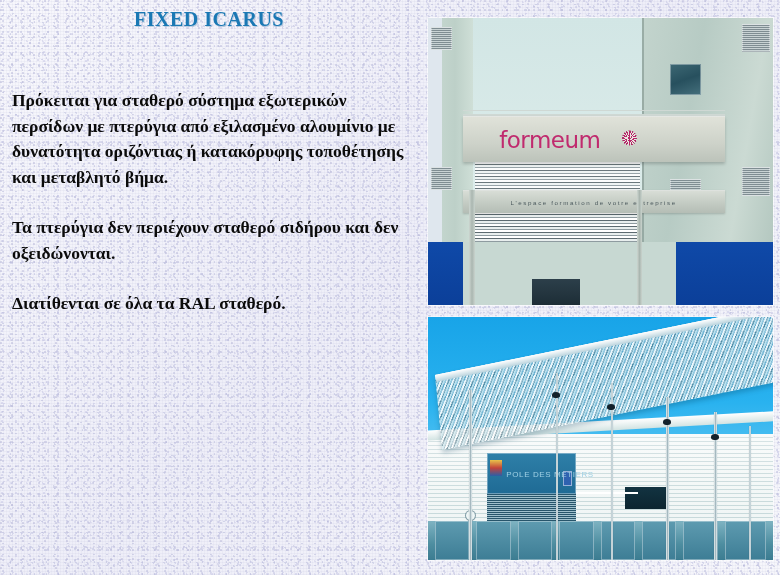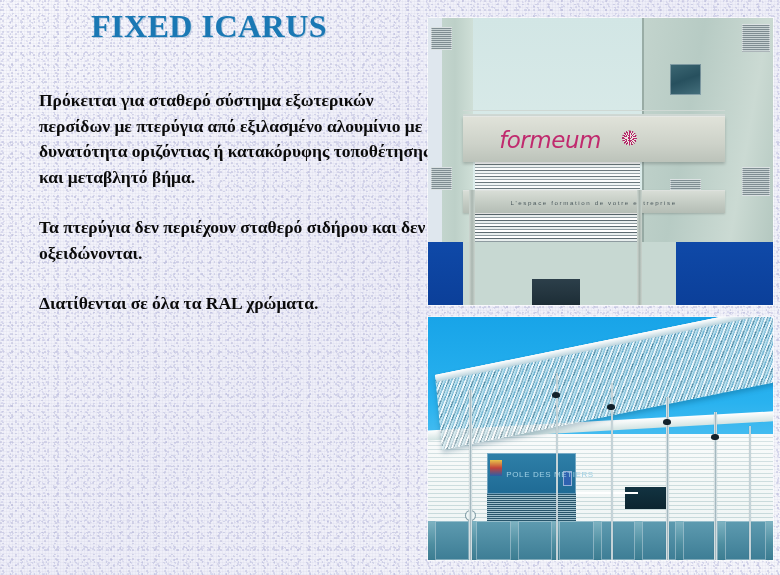--- a/index.html
+++ b/index.html
@@ -52,39 +52,38 @@
     left: 0; top: 0;
     width: 418px;
     height: 575px;
     z-index: 3;
   }
   .title {
     position: absolute;
     left: 0; top: 8px;
     width: 418px;
     text-align: center;
-    font-size: 32px;
+    font-size: 20px;
     font-weight: bold;
     font-family: "Liberation Serif", serif;
     color: #1a78b4;
     letter-spacing: .5px;
     text-shadow: 1px 1px 0 rgba(150,180,205,.55);
     white-space: nowrap;
   }
   .body-text {
     position: absolute;
     left: 12px;
     top: 88px;
     width: 392px;
     font-size: 17.5px;
     font-weight: bold;
     line-height: 25.5px;
     color: #0b0b0b;
     font-family: "Liberation Serif", serif;
-    margin-left: 27px;
   }
   .para { margin: 0 0 25px 0; }
   .para:last-child { margin-bottom: 0; }
 
   
   .photo {
     position: absolute;
     overflow: hidden;
     z-index: 4;
     box-shadow: 0 0 0 1px rgba(255,255,255,.6);
@@ -142,21 +141,20 @@
     font-size: 6.2px;
     letter-spacing: 1.6px;
     color: #4c5a5e;
     white-space: nowrap;
   }
   .t-signband {
     left: 10%; top: 34%; width: 76%; height: 16%;
     background: linear-gradient(180deg,#e0e2d9 0%, #cdd2c9 60%, #bcc3ba 100%);
     border-top: 1px solid rgba(255,255,255,.6);
     box-shadow: 0 2px 3px rgba(0,0,0,.2);
-    font-style: italic;
   }
   .t-logo {
     position: absolute;
     left: 14%;
     top: 50%;
     transform: translateY(-50%);
     font-family: "DejaVu Sans", sans-serif;
     font-size: 23px;
     color: #c02a6e;
     letter-spacing: -.5px;
@@ -319,21 +317,21 @@
 
 <div id="slide">
 
   <div class="left-col">
 
     <div class="title">FIXED ICARUS</div>
 
     <div class="body-text">
       <p class="para">Πρόκειται για σταθερό σύστημα εξωτερικών περσίδων με πτερύγια από εξιλασμένο αλουμίνιο με δυνατότητα οριζόντιας ή κατακόρυφης τοποθέτησης και μεταβλητό βήμα.</p>
       <p class="para">Τα πτερύγια δεν περιέχουν σταθερό σιδήρου και δεν οξειδώνονται.</p>
-      <p class="para">Διατίθενται σε όλα τα RAL χρώματα.</p>
+      <p class="para">Διατίθενται σε όλα τα RAL σταθερό.</p>
     </div>
   </div>
 
   <div class="photo" id="photo-top">
     <div class="ph-layer t-sky"></div>
     <div class="ph-layer t-bandsky"></div>
     <div class="ph-layer t-wall-right"></div>
     <div class="ph-layer t-wall-right-edge"></div>
     <div class="ph-layer t-wall-left"></div>
     <div class="ph-layer t-wall-farleft"></div>

